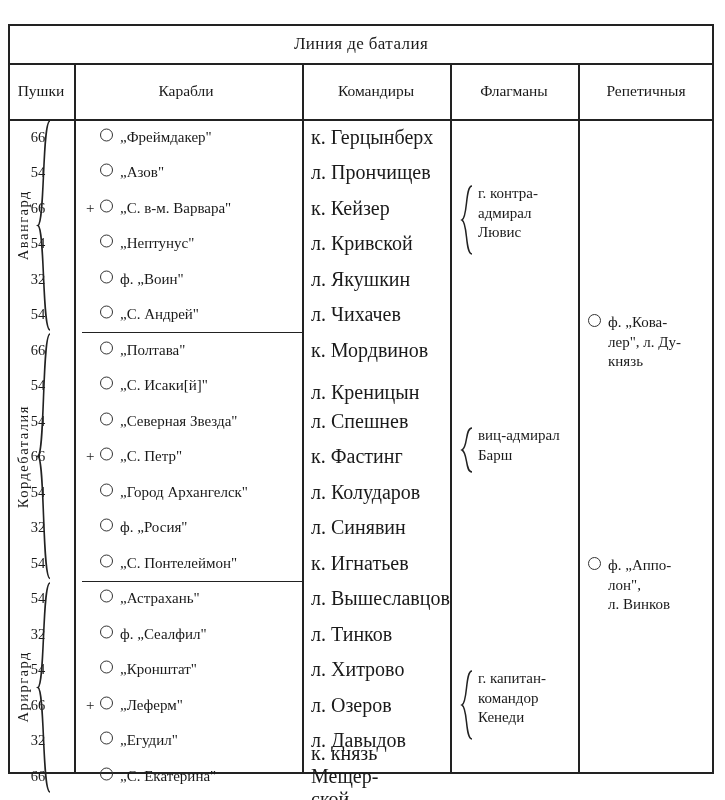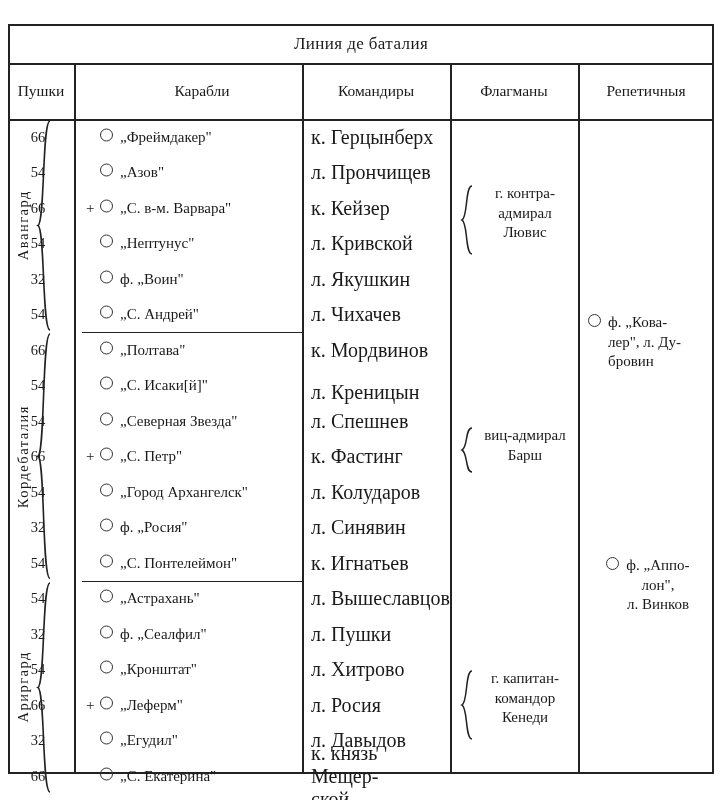--- a/index.html
+++ b/index.html
@@ -164,41 +164,40 @@
     font-size: 15px;
     line-height: 1.3;
   }
   .grp .brace {
     position: absolute;
     left: 0;
     top: 0;
   }
   .grp .txt {
     display: block;
-    text-align: center;
   }
   .sep-short {
     position: absolute;
     height: 0;
     border-top: 1.5px solid #222;
   }
 </style>
 </head>
 <body>
 
 <div id="sheet">
   <div class="frame"></div>
 
   <div class="title-band">
     <span>Линия де баталия</span>
   </div>
 
   <div class="head-row">
     <div class="head-cell" style="left:0;width:66px;">Пушки</div>
-    <div class="head-cell" style="left:66px;width:224px;margin-left:16px;">Карабли</div>
+    <div class="head-cell" style="left:66px;width:224px;">Карабли</div>
     <div class="head-cell" style="left:294px;width:148px;">Командиры</div>
     <div class="head-cell" style="left:442px;width:128px;">Флагманы</div>
     <div class="head-cell" style="left:570px;width:136px;">Репетичныя</div>
   </div>
 
   <div class="vline" style="left:66px;"></div>
   <div class="vline" style="left:294px;"></div>
   <div class="vline" style="left:442px;"></div>
   <div class="vline" style="left:570px;"></div>
 
@@ -269,31 +268,31 @@
         <div class="cmd" style="white-space: pre-line;">к. Игнатьев</div>
       </div>
       <div class="row" style="top: 461.5px;">
         <div class="guns">54</div>
         <div class="ship"><span class="ship-wrap"><span class="circle"></span><span>„Астрахань"</span></span></div>
         <div class="cmd" style="white-space: pre-line;">л. Вышеславцов</div>
       </div>
       <div class="row" style="top: 497px;">
         <div class="guns">32</div>
         <div class="ship"><span class="ship-wrap"><span class="circle"></span><span>ф. „Сеалфил"</span></span></div>
-        <div class="cmd" style="white-space: pre-line;">л. Пушки</div>
+        <div class="cmd" style="white-space: pre-line;">л. Тинков</div>
       </div>
       <div class="row" style="top: 532.5px;">
         <div class="guns">54</div>
         <div class="ship"><span class="ship-wrap"><span class="circle"></span><span>„Кронштат"</span></span></div>
         <div class="cmd" style="white-space: pre-line;">л. Хитрово</div>
       </div>
       <div class="row" style="top: 568px;">
         <div class="guns">66</div>
         <div class="ship"><span class="ship-wrap"><span class="plus">+</span><span class="circle"></span><span>„Леферм"</span></span></div>
-        <div class="cmd" style="white-space: pre-line;">л. Росия</div>
+        <div class="cmd" style="white-space: pre-line;">л. Озеров</div>
       </div>
       <div class="row" style="top: 603.5px;">
         <div class="guns">32</div>
         <div class="ship"><span class="ship-wrap"><span class="circle"></span><span>„Егудил"</span></span></div>
         <div class="cmd" style="white-space: pre-line;">л. Давыдов</div>
       </div>
       <div class="row" style="top: 639px;">
         <div class="guns">66</div>
         <div class="ship"><span class="ship-wrap"><span class="circle"></span><span>„С. Екатерина"</span></span></div>
         <div class="cmd two-line" style="white-space: pre-line;">к. князь Мещер-
@@ -342,18 +341,18 @@
 Кенеди</span>
       </div>
       <div class="grp" style="left: 452px; top: 307px; width: 112px;">
         <span class="brace"><svg width="14" height="48" viewBox="0 0 14 48" preserveAspectRatio="none">
             <path d="M12 2 C5 2, 8 21, 2 24 C8 27, 5 46, 12 46" fill="none" stroke="#222" stroke-width="1.5"></path>
           </svg></span>
         <span class="txt" style="margin-left: 18px; white-space: pre-line;">виц-адмирал Барш</span>
       </div>
       <div class="grp" style="left: 580px; top: 194px; width: 120px;"><span class="circle"></span><span style="white-space: pre-line; display: inline-block; vertical-align: top;">ф. „Кова-
 лер", л. Ду-
-бровин</span></div>
-      <div class="grp" style="left: 580px; top: 437px; width: 120px; text-align: center;"><span class="circle"></span><span style="white-space: pre-line; display: inline-block; vertical-align: top;">ф. „Аппо-
+князь</span></div>
+      <div class="grp" style="left: 580px; top: 437px; width: 120px;"><span class="circle"></span><span style="white-space: pre-line; display: inline-block; vertical-align: top;">ф. „Аппо-
 лон",
 л. Винков</span></div>
     </div>
 </div>
 
 </body></html>

